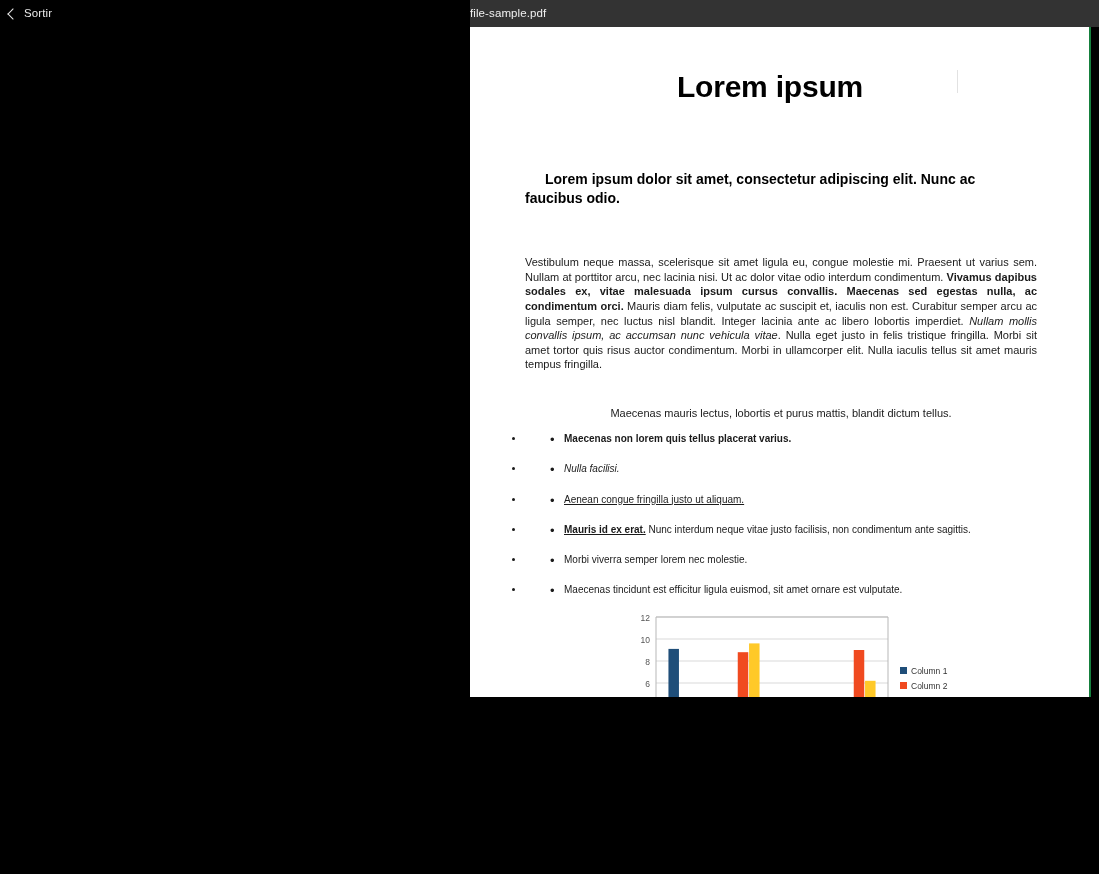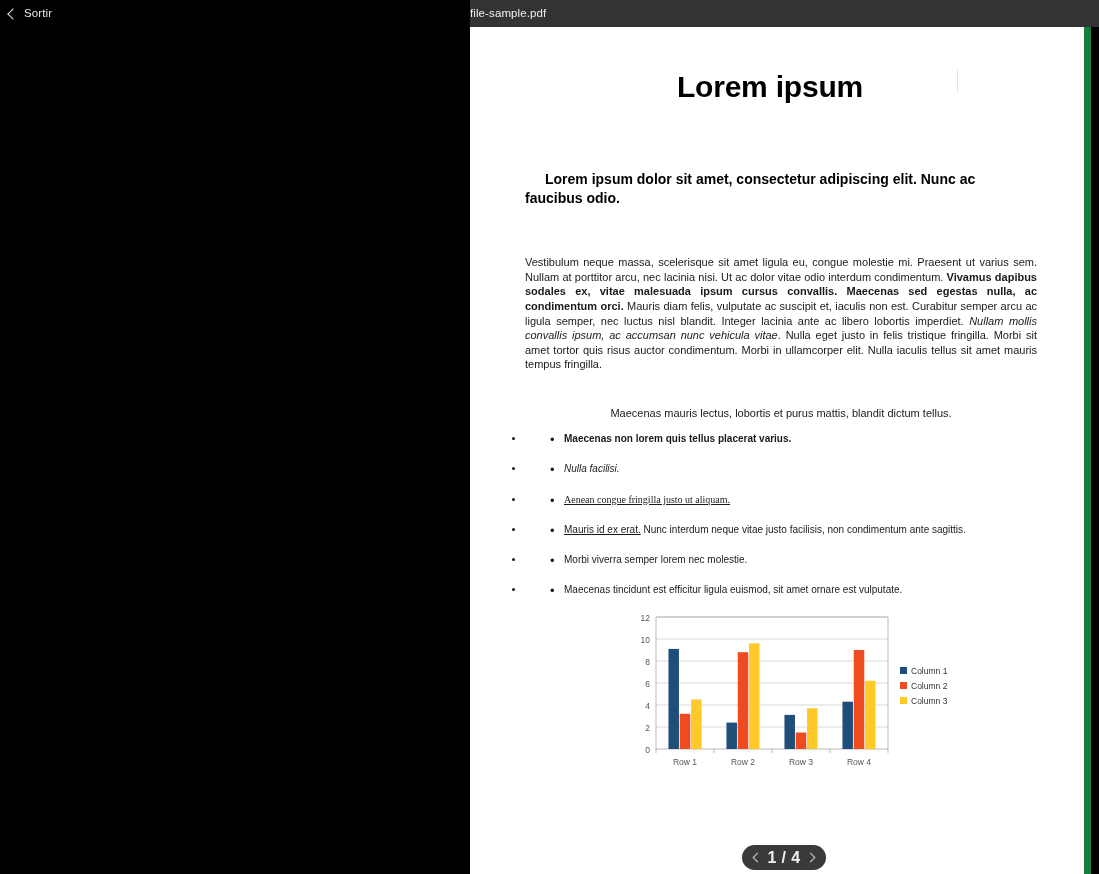--- a/index.html
+++ b/index.html
@@ -82,23 +82,23 @@
     font-size: 11.5px;
     line-height: 1;
     letter-spacing: 0.1px;
   }
 
   
   .page {
     position: absolute;
     left: 0px; top: 27px;
     width: 621px;
-    height: 847px;
+    height: 670px;
     background: #ffffff;
-    border-right: 7px solid #15803d;
+    border-right: 2px solid #15803d;
     overflow: hidden;
   }
 
   .caret-mark {
     position: absolute;
     left: 487px; top: 43px;
     width: 1px; height: 23px;
     background: #e2e2e2;
   }
 
@@ -155,22 +155,22 @@
   }
   .bullet-item::before {
     content: "\2022";
     position: absolute;
     left: 25px; top: -1px;
     font-size: 13px;
     color: #1a1a1a;
   }
   .b-bold { font-weight: bold; }
   .b-italic { font-style: italic; }
-  .b-underline { text-decoration: underline; font-family: Liberation Serif, serif; }
-  .u-lead { text-decoration: underline; }
+  .b-underline { text-decoration: underline; }
+  .u-lead { text-decoration: underline; font-weight: bold; }
 
   
   .chart-wrap {
     position: absolute;
     left: 150px; top: 582px;
     width: 350px;
     height: 170px;
   }
   .chart-svg { display: block; }
 

